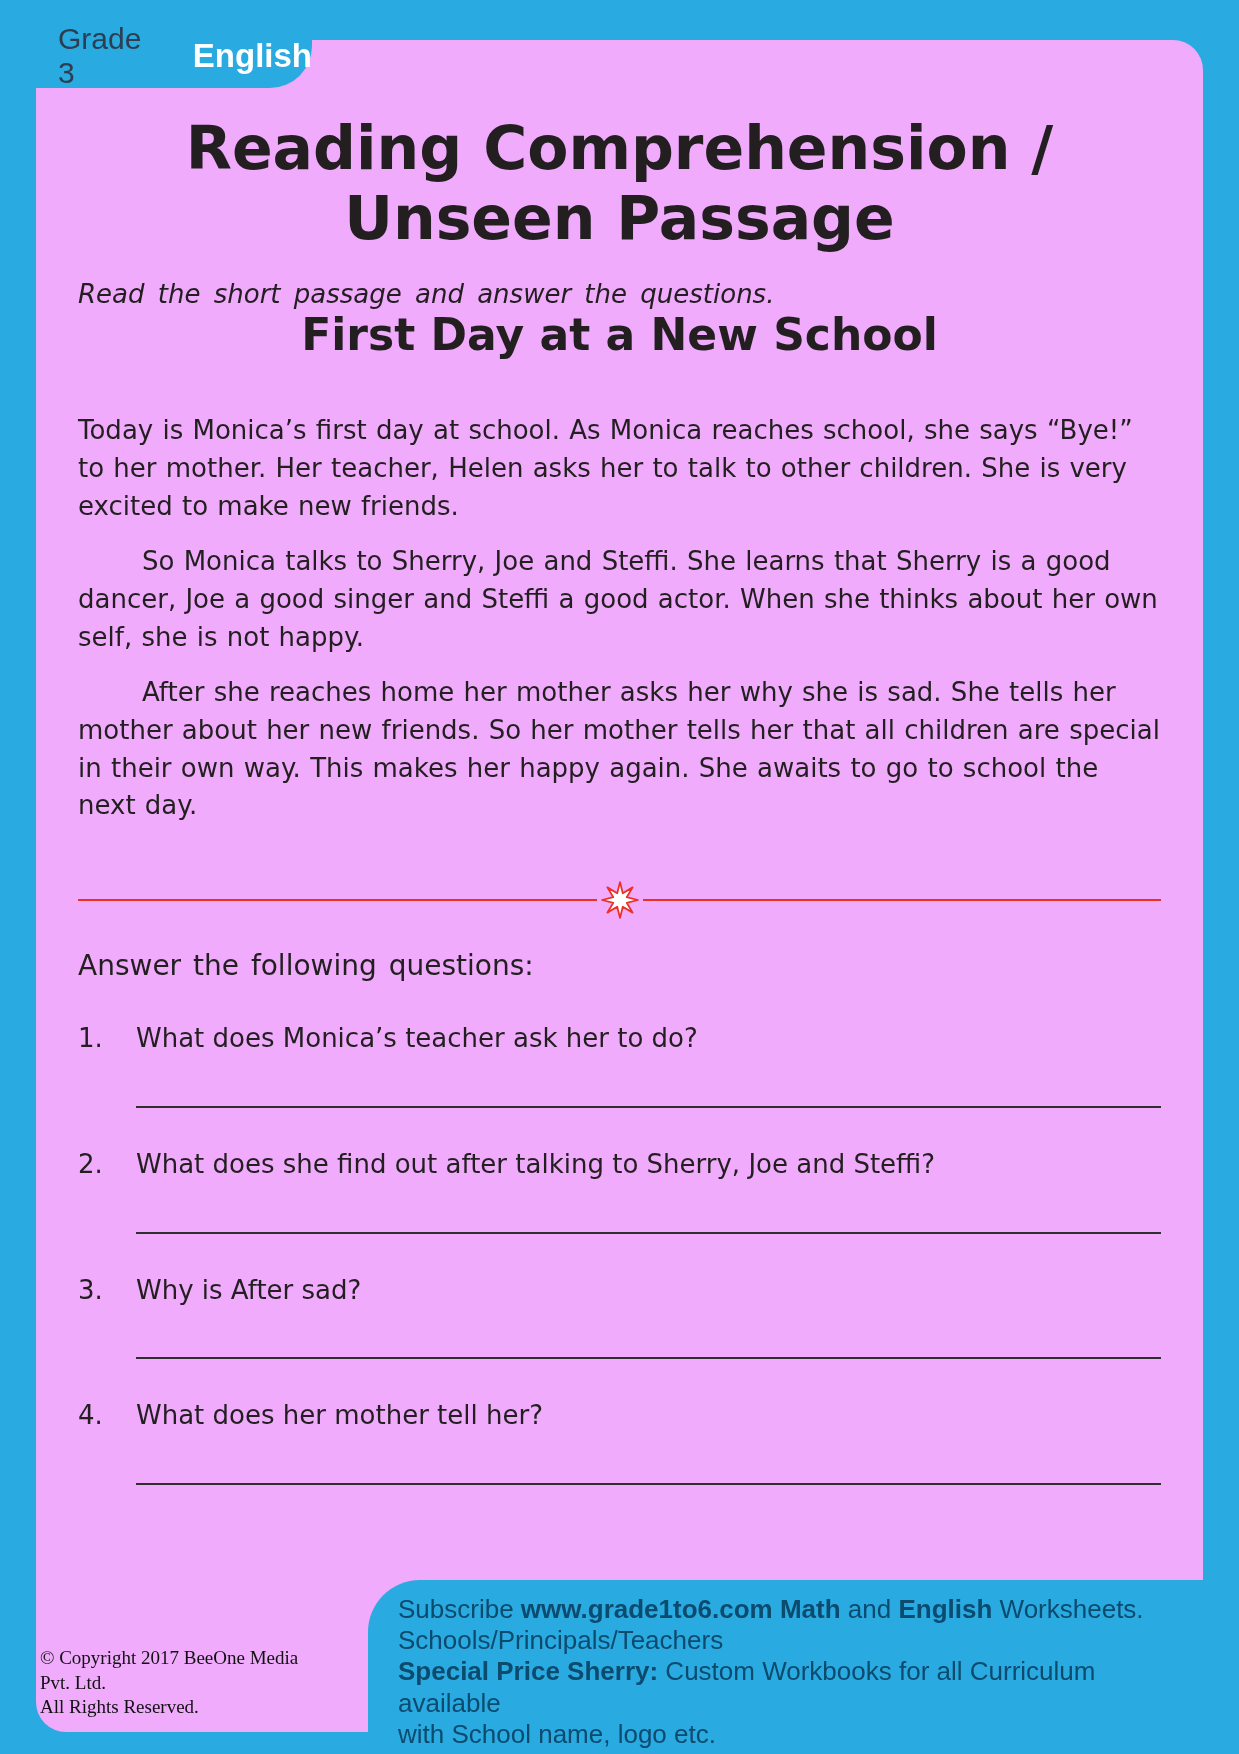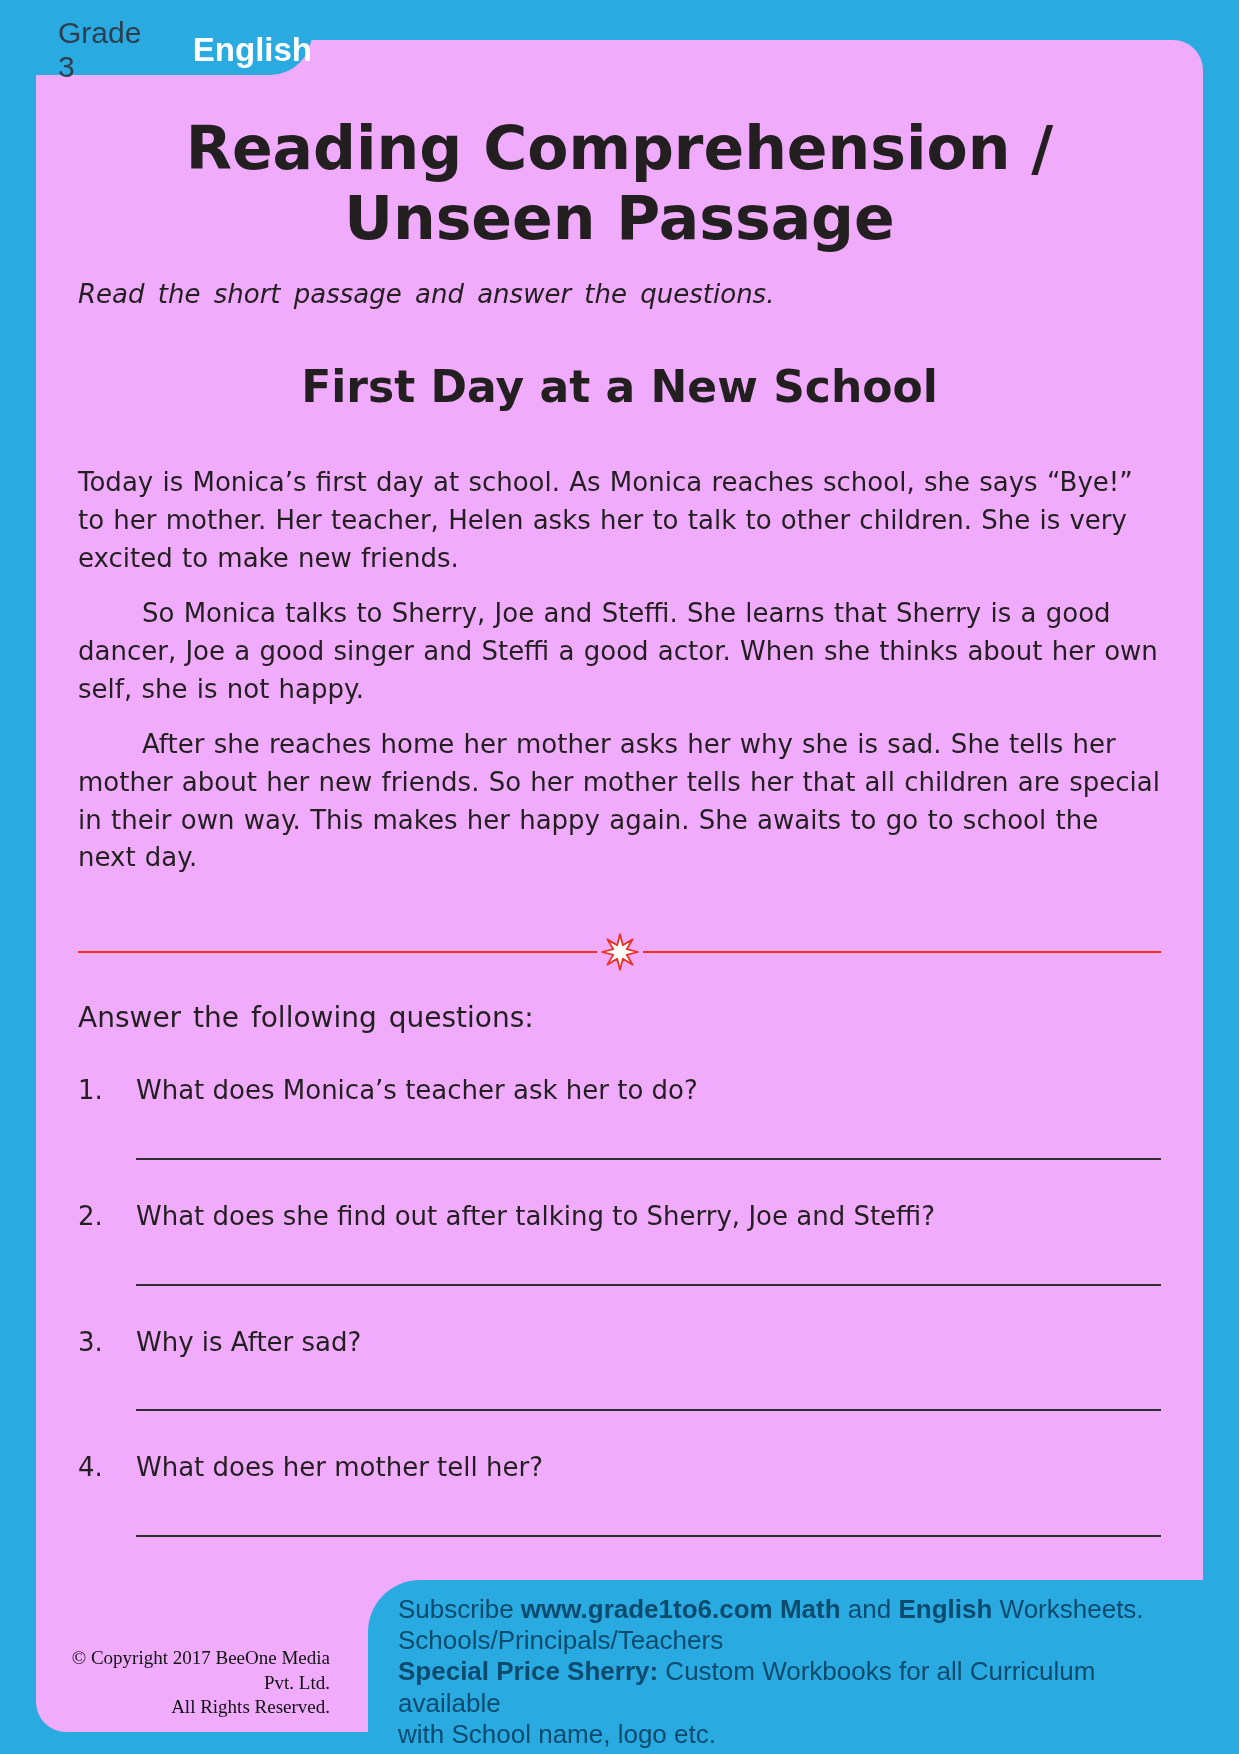--- a/index.html
+++ b/index.html
@@ -18,21 +18,21 @@
     position: absolute;
     left: 36px; right: 36px; top: 40px; bottom: 22px;
     background: #f0abfc;
     border-radius: 30px;
     padding: 30px 42px 0 42px;
   }
   
   .badge {
     position: absolute;
     left: 0; top: 0;
-    width: 312px; height: 75px;
+    width: 312px; height: 88px;
     background: var(--blue, #29abe2);
     border-bottom-right-radius: 42px;
     display: flex;
     align-items: center;
     gap: 28px;
     padding-left: 58px;
     padding-top: 24px;
     z-index: 3;
     font-family: "Liberation Sans", sans-serif;
   }
@@ -52,21 +52,20 @@
 
   .instruction {
     margin-top: 26px;
     font-size: 26px;
     font-weight: normal;
     font-style: italic;
     word-spacing: 5px;
   }
 
   .passage-title {
-    margin-top: 52px;
     text-align: center;
     font-size: 44px;
     font-weight: bold;
     font-family: "DejaVu Sans", sans-serif;
   }
 
   .para {
     margin-top: 18px;
     font-size: 26px;
     line-height: 1.45;
@@ -102,21 +101,21 @@
     margin-left: 58px;
     height: 52px;
     border-bottom: 2px solid #2e2e2e;
   }
 
   .copyright {
     position: absolute;
     left: 4px;
     bottom: 12px;
     width: 290px;
-    text-align: right;
+    text-align: left;
     font-family: "Liberation Serif", serif;
     font-size: 19px;
     line-height: 1.3;
     color: #111111;
   }
 
   .footer-band {
     position: absolute;
     left: 368px; right: 0; top: 1580px; bottom: 0;
     background: var(--blue, #29abe2);

